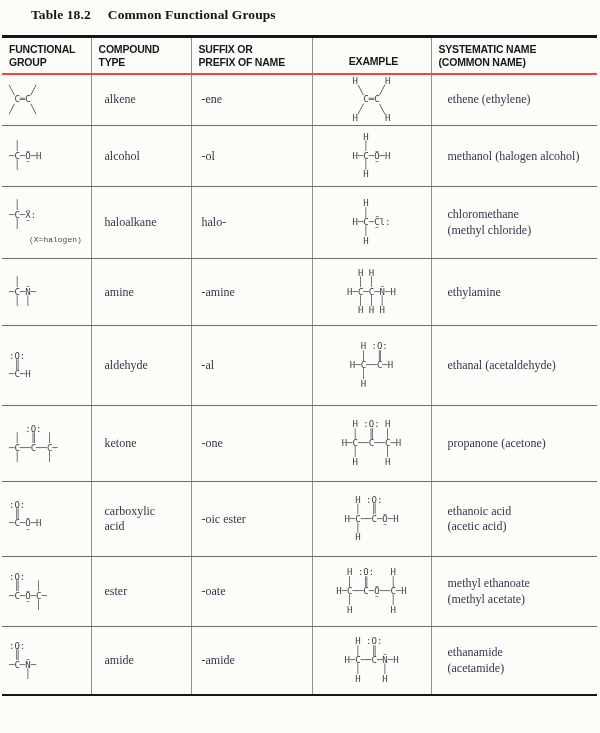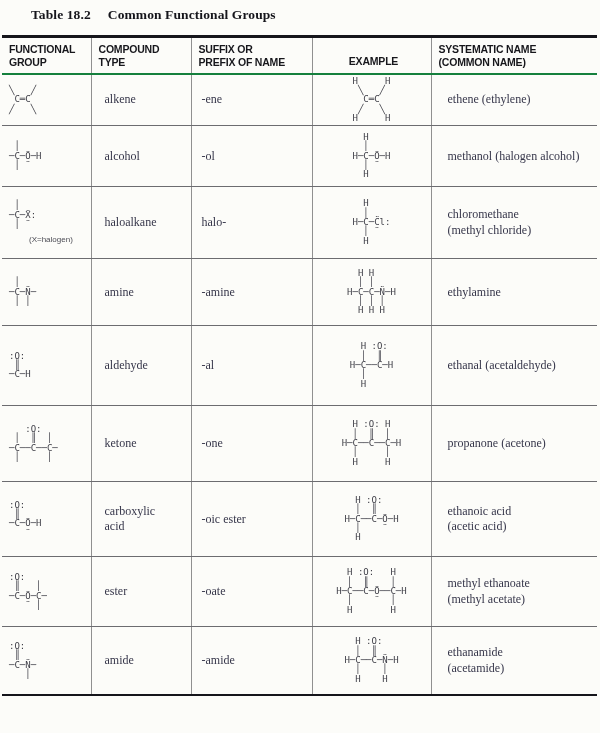--- a/index.html
+++ b/index.html
@@ -30,21 +30,21 @@
   col.c2 { width: 100px; }
   col.c3 { width: 121px; }
   col.c4 { width: 119px; }
   col.c5 { width: 166px; }
 
   th, td { border-right: 1px solid #909090; }
   th:last-child, td:last-child { border-right: none; }
 
   thead th {
     height: 37px;
-    border-bottom: 2px solid #15803d;
+    border-bottom: 2px solid #ef4444;
     font-family: "Liberation Sans", sans-serif;
     font-size: 10.5px; font-weight: bold; color: #17171c;
     text-align: left; vertical-align: top;
     padding: 5px 2px 2px 7px;
     line-height: 1.22; letter-spacing: -0.2px;
     white-space: pre-line;
   }
   thead th.h-ex { vertical-align: bottom; text-align: center; padding: 2px 0 5px 4px; }
 
   tbody td {
@@ -68,21 +68,21 @@
 
   pre.struct {
     margin: 0; display: inline-block;
     font-family: "DejaVu Sans Mono", monospace;
     font-size: 9px; line-height: 1.04;
     color: #404049; text-align: left;
     vertical-align: middle;
   }
   td.fg pre.struct { display: block; }
   .note {
-    font-family: Liberation Sans, sans-serif;
+    font-family: Liberation Mono, monospace;
     font-size: 8px; color: #4c4c55; margin-top: 6px; padding-left: 20px;
   }
 </style>
 </head>
 <body>
 
 <div class="page">
 
   <div class="title">
     <span class="t-num">Table 18.2</span><span>Common Functional Groups</span>

